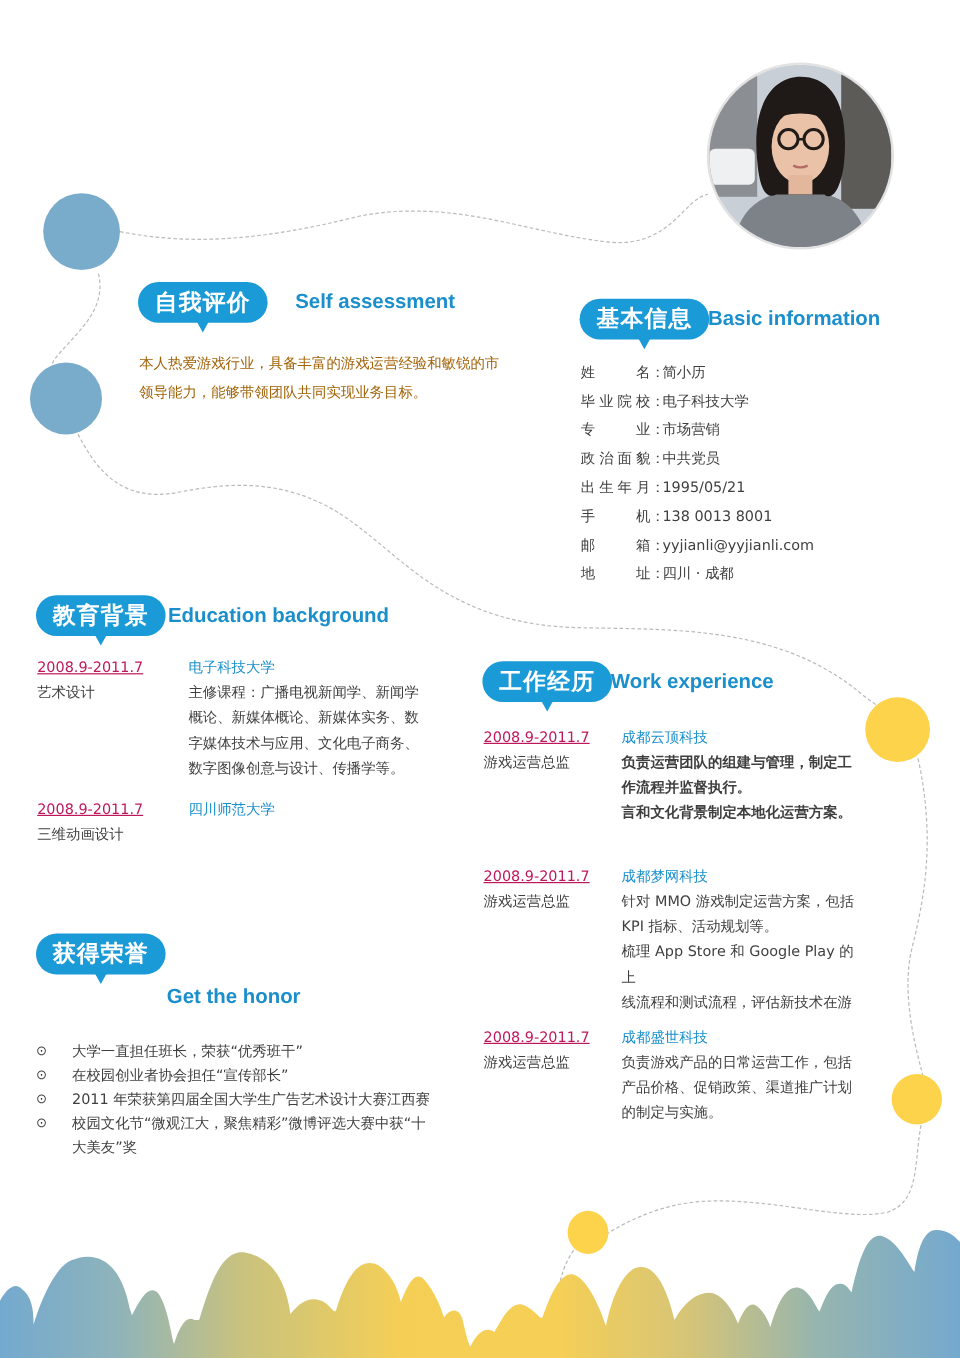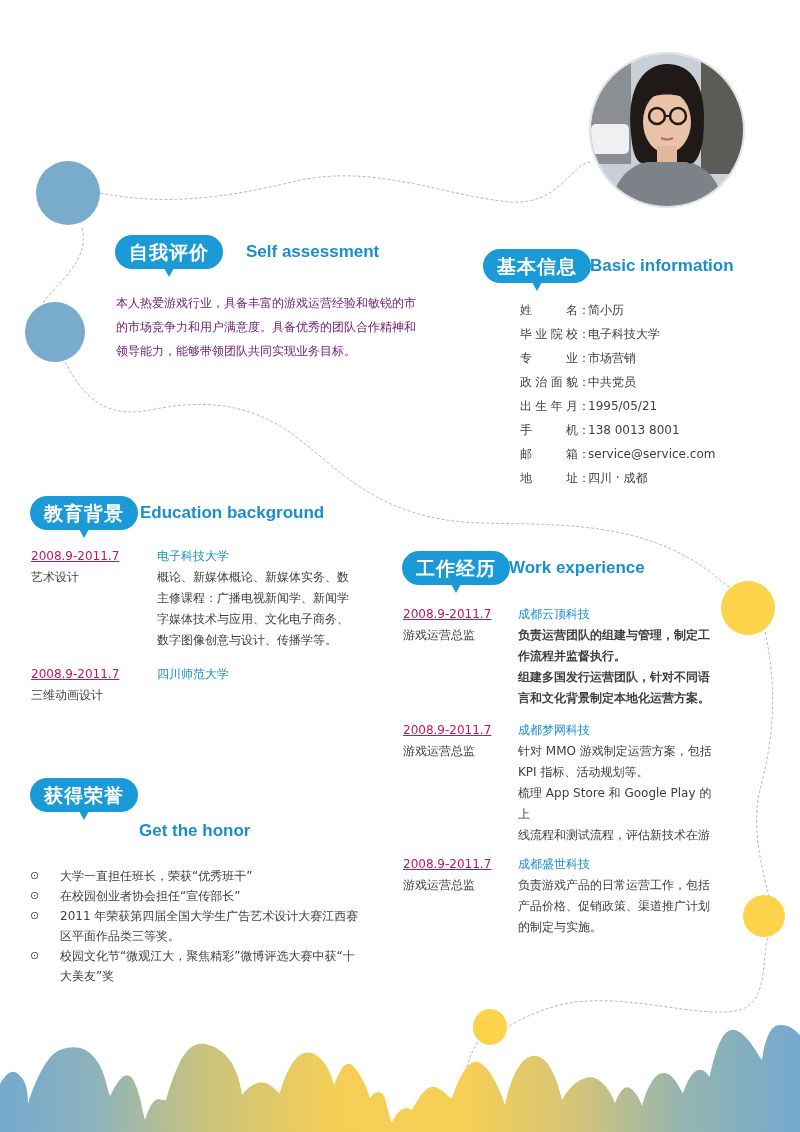--- a/index.html
+++ b/index.html
@@ -1,26 +1,26 @@
 <!DOCTYPE html>
 <html><head>
 <meta charset="utf-8">
 <style>
   html, body { margin: 0; padding: 0; background: #ffffff; }
   body { width: 800px; height: 1132px; position: relative; overflow: hidden;
          font-family: "DejaVu Sans", "Liberation Sans", sans-serif; color: #3a3a3a; }
-  .abs { position: absolute; margin-left: 36px; }
+  .abs { position: absolute; }
   svg.deco { position: absolute; left: 0; top: 0; }
   .pill { position: absolute; height: 34px; border-radius: 17px; background: #1a9ad6; color: #fff;
           font-size: 19px; font-weight: bold; line-height: 34px; padding: 0 14px; letter-spacing: 1px; white-space: nowrap; }
   .pill::after { content: ""; position: absolute; left: 50%; bottom: -8px; margin-left: -5px;
           border-left: 5px solid transparent; border-right: 5px solid transparent; border-top: 9px solid #1a9ad6; }
   .en-title { position: absolute; color: #1a8fcb; font-size: 17px; font-weight: bold; white-space: nowrap;
               font-family: "Liberation Sans", "DejaVu Sans", sans-serif; }
-  .para { position: absolute; font-size: 12px; line-height: 24px; color: #701a75; }
+  .para { position: absolute; font-size: 12px; line-height: 24px; color: #a16207; }
   .info-row { font-size: 12px; line-height: 24px; color: #3f3f3f; display: flex; }
   .info-row .k { width: 58px; display: inline-block; text-align-last: justify; }
   .info-row .c { width: 10px; display: inline-block; }
   .entry { position: absolute; font-size: 12px; line-height: 21px; color: #3f3f3f; }
   .entry .date { color: #be185d; position: absolute; left: 0; top: 0; white-space: nowrap; text-decoration: underline; }
   .entry .role { position: absolute; left: 0; top: 21px; white-space: nowrap; }
   .entry .org { color: #1a8fcb; position: absolute; top: 0; white-space: nowrap; }
   .entry .desc { position: absolute; top: 21px; }
   .honor-list { position: absolute; left: 30px; top: 866px; width: 340px; font-size: 12px; line-height: 20px; color: #3f3f3f; margin: 0; padding: 0; list-style: none; }
   .honor-list li { position: relative; padding-left: 30px; }
@@ -93,21 +93,20 @@
     <circle cx="87" cy="62" r="8" fill="none" stroke="#201a18" stroke-width="2.5"></circle>
     <line x1="74" y1="62" x2="79" y2="62" stroke="#201a18" stroke-width="2"></line>
     <path d="M70,84 Q76,87 82,84" stroke="#b46a66" stroke-width="2" fill="none"></path>
   </svg>
 </div>
 
 <div class="pill" style="left:115px; top:235px;">自我评价</div>
 <div class="en-title" style="left:222px; top:242px;margin-left:24px;">Self assessment</div>
 <div class="para" style="left:116px; top:291px; width:320px;">
   <div>本人热爱游戏行业，具备丰富的游戏运营经验和敏锐的市</div>
-  <div>的市场竞争力和用户满意度。具备优秀的团队合作精神和</div>
   <div>领导能力，能够带领团队共同实现业务目标。</div>
 </div>
 
 <div class="pill" style="left:483px; top:249px;">基本信息</div>
 <div class="en-title" style="left:590px; top:256px;">Basic information</div>
 <div class="abs" style="left:484px; top:298px; width:260px;">
   <div class="info-row">
       <span class="k">姓名</span>
       <span class="c">：</span>
       <span>简小历</span>
@@ -133,39 +132,39 @@
       <span>1995/05/21</span>
     </div>
   <div class="info-row">
       <span class="k">手机</span>
       <span class="c">：</span>
       <span>138 0013 8001</span>
     </div>
   <div class="info-row">
       <span class="k">邮箱</span>
       <span class="c">：</span>
-      <span>service@service.com</span>
+      <span>yyjianli@yyjianli.com</span>
     </div>
   <div class="info-row">
       <span class="k">地址</span>
       <span class="c">：</span>
       <span>四川 · 成都</span>
     </div>
 </div>
 
 <div class="pill" style="left:30px; top:496px;">教育背景</div>
 <div class="en-title" style="left:140px; top:503px;">Education background</div>
 
 <div class="entry" style="left:31px; top:546px; width:340px; height:110px;">
   <div class="date">2008.9-2011.7</div>
   <div class="role">艺术设计</div>
   <div class="org" style="left:126px;">电子科技大学</div>
   <div class="desc" style="left:126px; width:210px;">
+    <div>主修课程：广播电视新闻学、新闻学</div>
     <div>概论、新媒体概论、新媒体实务、数</div>
-    <div>主修课程：广播电视新闻学、新闻学</div>
     <div>字媒体技术与应用、文化电子商务、</div>
     <div>数字图像创意与设计、传播学等。</div>
   </div>
 </div>
 
 <div class="entry" style="left:31px; top:664px; width:340px; height:110px;">
   <div class="date">2008.9-2011.7</div>
   <div class="role">三维动画设计</div>
   <div class="org" style="left:126px;">四川师范大学</div>
 </div>
@@ -173,21 +172,20 @@
 <div class="pill" style="left:402px; top:551px;">工作经历</div>
 <div class="en-title" style="left:509px; top:558px;">Work experience</div>
 
 <div class="entry" style="left:403px; top:604px; width:320px; height:110px;">
   <div class="date">2008.9-2011.7</div>
   <div class="role">游戏运营总监</div>
   <div class="org" style="left:115px;">成都云顶科技</div>
   <div class="desc" style="left:115px; width:205px;font-weight:bold;">
     <div>负责运营团队的组建与管理，制定工</div>
     <div>作流程并监督执行。</div>
-    <div>组建多国发行运营团队，针对不同语</div>
     <div>言和文化背景制定本地化运营方案。</div>
   </div>
 </div>
 
 <div class="entry" style="left:403px; top:720px; width:320px; height:130px;">
   <div class="date">2008.9-2011.7</div>
   <div class="role">游戏运营总监</div>
   <div class="org" style="left:115px;">成都梦网科技</div>
   <div class="desc" style="left:115px; width:205px;">
     <div>针对 MMO 游戏制定运营方案，包括</div>
@@ -209,20 +207,19 @@
 </div>
 
 <div class="pill" style="left:30px; top:778px;">获得荣誉</div>
 <div class="en-title" style="left:139px; top:821px;">Get the honor</div>
 <ul class="honor-list">
   <li><span class="bullet">⊙</span><span>大学一直担任班长，荣获“优秀班干”</span></li>
   <li><span class="bullet">⊙</span><span>在校园创业者协会担任“宣传部长”</span></li>
   <li>
       <span class="bullet">⊙</span>
       <div>2011 年荣获第四届全国大学生广告艺术设计大赛江西赛</div>
-      <div>区平面作品类三等奖。</div>
     </li>
   <li>
       <span class="bullet">⊙</span>
       <div>校园文化节“微观江大，聚焦精彩”微博评选大赛中获“十</div>
       <div>大美友”奖</div>
     </li>
 </ul>
 
 </body></html>

